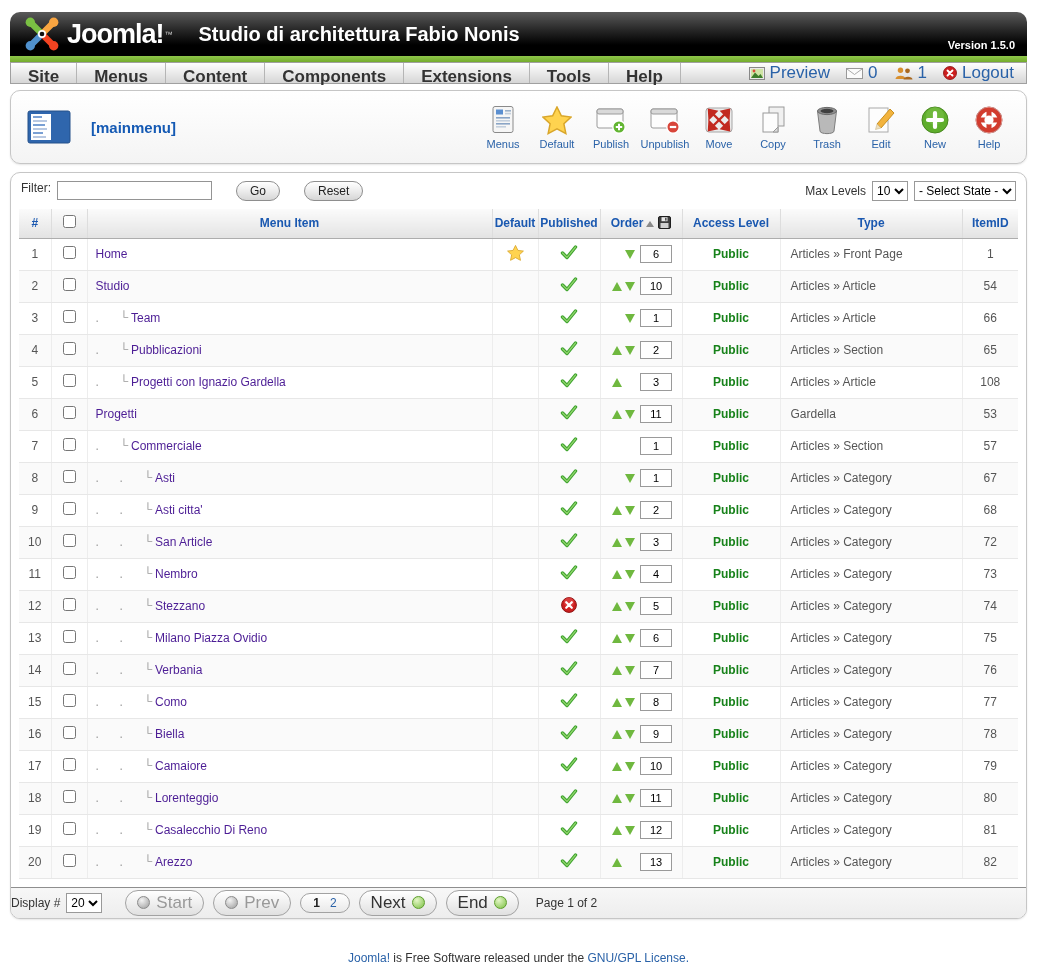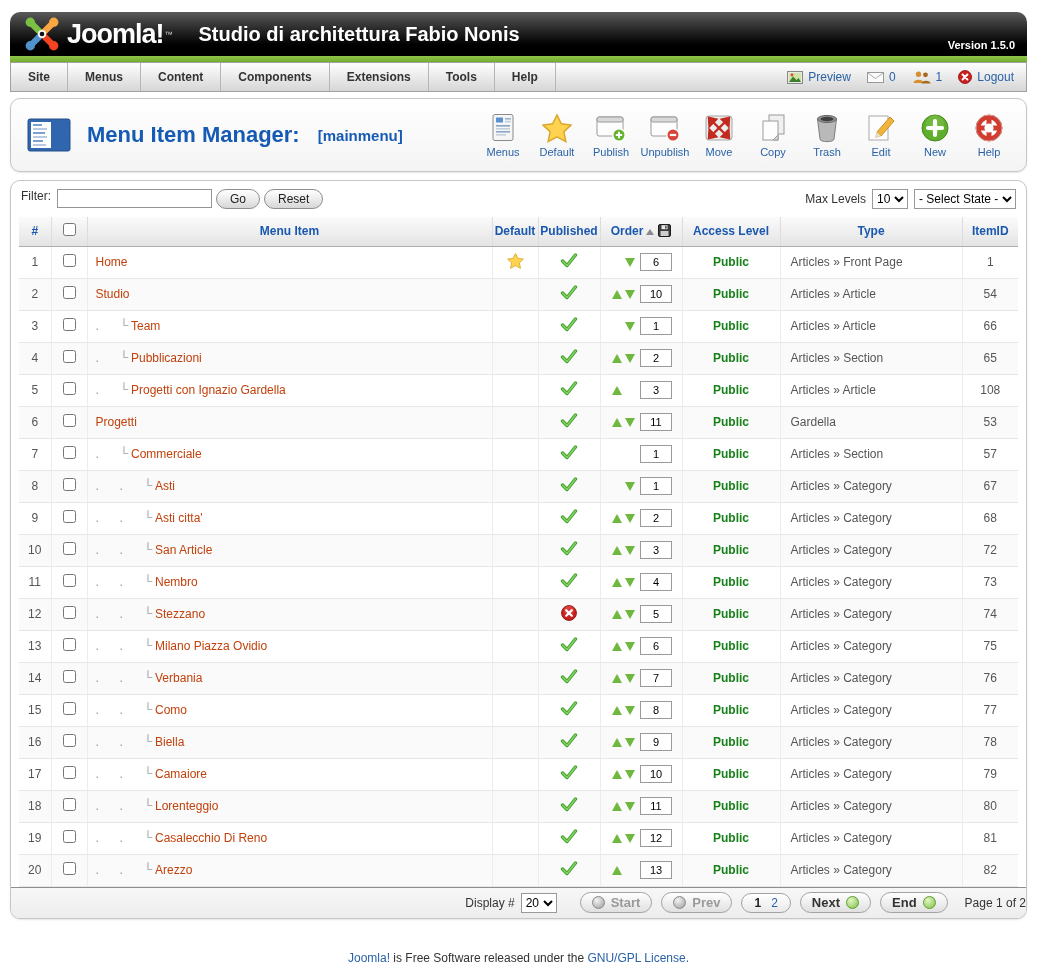--- a/index.html
+++ b/index.html
@@ -12,22 +12,22 @@
             border-radius:10px 10px 0 0; display:flex; align-items:center; padding-left:14px; }
   .logo { display:flex; align-items:center; }
   .logo-text { color:#fff; font-size:27px; font-weight:bold; letter-spacing:-1px; margin-left:7px; }
   .logo-tm { color:#ccc; font-size:8px; vertical-align:top; margin-left:1px; }
   .site-title { color:#fff; font-size:20px; font-weight:bold; margin-left:26px; }
   .version { position:absolute; right:12px; bottom:5px; color:#fff; font-size:11px; font-weight:bold; }
 
   .greenbar { height:6px; background:linear-gradient(#8fc84a,#74ab2c); }
 
   
-  .menubar { height:30px; border:1px solid #a0a0a0; background:linear-gradient(#fefefe,#d6d6d6);
-             display:flex; align-items:stretch; font-size:12px; }
+  .menubar { height:22px; border:1px solid #a0a0a0; background:linear-gradient(#fefefe,#d6d6d6);
+             display:flex; align-items:stretch; font-size:17px; }
   .menu-items { display:flex; list-style:none; }
   .menu-items li { padding:0 17px; line-height:28px; font-weight:bold; color:#333;
                    border-right:1px solid #b5b5b5; cursor:pointer; }
   .menu-right { margin-left:auto; display:flex; align-items:center; gap:16px; padding-right:12px; }
   .menu-right a { color:#2a62a8; text-decoration:none; display:flex; align-items:center; gap:5px; cursor:pointer; }
   .menu-right .count { color:#2a62a8; }
 
   
   .panel { border:1px solid #c6c6c6; border-radius:10px; background:linear-gradient(#ffffff,#f4f4f4);
            box-shadow:0 1px 2px rgba(0,0,0,.10); }
@@ -39,21 +39,21 @@
   .tool-btn { display:flex; flex-direction:column; align-items:center; width:46px; cursor:pointer; }
   .tool-btn .ticon { height:32px; display:flex; align-items:center; justify-content:center; }
   .tool-btn .tlabel { margin-top:2px; color:#2a62a8; font-size:11px; }
 
   
   .mainbox { margin-top:8px; border:1px solid #c6c6c6; border-radius:10px; background:#fff;
              overflow:hidden; box-shadow:0 1px 2px rgba(0,0,0,.10); }
   .filterbar { display:flex; padding:8px 10px; font-size:12px; color:#333; }
   .filterbar label { margin-right:6px; }
   .filter-input { width:155px; height:19px; border:1px solid #949494; font-size:12px; padding:1px 4px; }
-  .aqua-btn { margin-left:4px; border:1px solid #8e8e8e; border-radius:12px; padding:2px 13px;
+  .aqua-btn { margin-left:24px; border:1px solid #8e8e8e; border-radius:12px; padding:2px 13px;
               font-size:12px; color:#222; background:linear-gradient(#ffffff,#ececec 50%,#d6d6d6);
               cursor:pointer; font-family:"Liberation Sans",sans-serif; }
   .filter-right { margin-left:auto; display:flex; align-items:center; gap:6px; }
   .filter-right select, .pagination select { font-size:12px; height:20px; border:1px solid #999; background:#fff; }
 
   
   table { width:calc(100% - 16px); margin:0 8px; border-collapse:collapse; table-layout:fixed; }
   th { height:29px; background:linear-gradient(#fbfbfb,#e3e3e3); color:#1a58b0; font-size:12px;
        font-weight:bold; text-align:center; border-bottom:1px solid #adadad; border-left:1px solid #ddd; }
   th:first-child { border-left:none; }
@@ -61,39 +61,39 @@
   td { height:32px; font-size:12px; color:#555; text-align:center;
        border-bottom:1px solid #e7e7e7; border-left:1px solid #ededed; }
   td:first-child { border-left:none; }
   tr.row-even td { background:#fafafa; }
   .c-num  { width:32px; }
   .c-cb   { width:36px; }
   .c-item { text-align:left; padding-left:8px; }
   .col-def { width:46px; } .col-pub { width:62px; } .col-ord { width:82px; }
   .col-acc { width:98px; } .col-type { width:182px;margin-top:20px; } .col-id { width:56px; }
   .c-type { text-align:left; padding-left:10px; }
-  .item-link { color:#c2410c; text-decoration:none; cursor:pointer; }
+  .item-link { color:#4c1d95; text-decoration:none; cursor:pointer; }
   .dot { display:inline-block; width:24px; color:#999; }
   .elbow { color:#999; margin-right:3px; position:relative; top:-1px; }
   .acc-link { color:#17821a; font-weight:bold; text-decoration:none; cursor:pointer; }
   .sort-asc { display:inline-block; width:0; height:0; border-left:4px solid transparent;
               border-right:4px solid transparent; border-bottom:6px solid #8a8a8a; margin:0 4px 0 3px; }
   .ord-slot { display:inline-block; width:13px; vertical-align:middle; }
   .arr { display:inline-block; width:0; height:0; cursor:pointer; }
   .arr.up   { border-left:5px solid transparent; border-right:5px solid transparent; border-bottom:9px solid #6fb83f; }
   .arr.down { border-left:5px solid transparent; border-right:5px solid transparent; border-top:9px solid #6fb83f; }
   .ord-input { width:32px; height:18px; border:1px solid #9a9a9a; text-align:center; font-size:11px; margin-left:4px; }
   .pub-btn { cursor:pointer; display:inline-block; }
 
   
   .pagination { border-top:1px solid #8e8e8e; background:linear-gradient(#f7f7f7,#ededed); height:31px;
-                display:flex; align-items:center; justify-content:flex-end; gap:9px; font-size:12px; color:#333; }
+                display:flex; align-items:center; justify-content:flex-start; gap:9px; font-size:12px; color:#333;margin-top:8px; }
   .pg-btn { display:flex; align-items:center; gap:6px; border:1px solid #a2a2a2; border-radius:13px;
-            background:linear-gradient(#ffffff,#e0e0e0); padding:2px 11px; font-size:13px; cursor:pointer;
-            font-family:"Liberation Sans",sans-serif; color:#333;font-weight:bold; }
+            background:linear-gradient(#ffffff,#e0e0e0); padding:2px 11px; font-size:17px; cursor:pointer;
+            font-family:"Liberation Sans",sans-serif; color:#333; }
   .pg-btn.disabled { color:#999; cursor:default; }
   .pg-circle { width:13px; height:13px; border-radius:50%; display:inline-block; }
   .pg-circle.gray  { background:radial-gradient(circle at 35% 30%, #f3f3f3, #9c9c9c); border:1px solid #8a8a8a; }
   .pg-circle.green { background:radial-gradient(circle at 35% 30%, #e4f6c6, #7cc144); border:1px solid #5d9e2c; }
   .pg-pages { border:1px solid #a2a2a2; border-radius:13px; background:linear-gradient(#ffffff,#e9e9e9);
               padding:2px 12px; display:flex; gap:10px; }
   .pg-page-current { font-weight:bold; color:#222; }
   .pg-page-link { color:#2a62a8; text-decoration:none; cursor:pointer; }
   .pg-info { margin-left:8px; }
   .display-group { display:flex; align-items:center; gap:6px; margin-right:14px; }
@@ -180,21 +180,20 @@
       <svg width="48" height="40" viewBox="0 0 48 40">
         <rect x="3" y="4" width="42" height="32" rx="2" fill="#2f66ad" stroke="#24508a"></rect>
         <rect x="6" y="7" width="20" height="26" fill="#fff"></rect>
         <rect x="8" y="9" width="9" height="2" fill="#7aa0d4"></rect>
         <rect x="8" y="13" width="14" height="2" fill="#b9c9e2"></rect>
         <rect x="8" y="17" width="12" height="2" fill="#7aa0d4"></rect>
         <rect x="8" y="21" width="14" height="2" fill="#b9c9e2"></rect>
         <rect x="8" y="25" width="10" height="2" fill="#7aa0d4"></rect>
         <rect x="8" y="29" width="13" height="2" fill="#b9c9e2"></rect>
       </svg>
-      <h1>Menu Item Manager:</h1>
       <span class="sub">[mainmenu]</span>
     </div>
     <div class="toolbar">
         <div class="tool-btn">
           <span class="ticon">
             <svg width="26" height="30" viewBox="0 0 26 30">
               <rect x="3" y="1.5" width="20" height="26" rx="2" fill="#f6f6f6" stroke="#8a8a8a"></rect>
               <rect x="6" y="4.5" width="7" height="5" fill="#5b8fd0"></rect>
               <rect x="15" y="5" width="6" height="1.6" fill="#9bb0c9"></rect>
               <rect x="15" y="7.8" width="6" height="1.6" fill="#c3cfdd"></rect>

